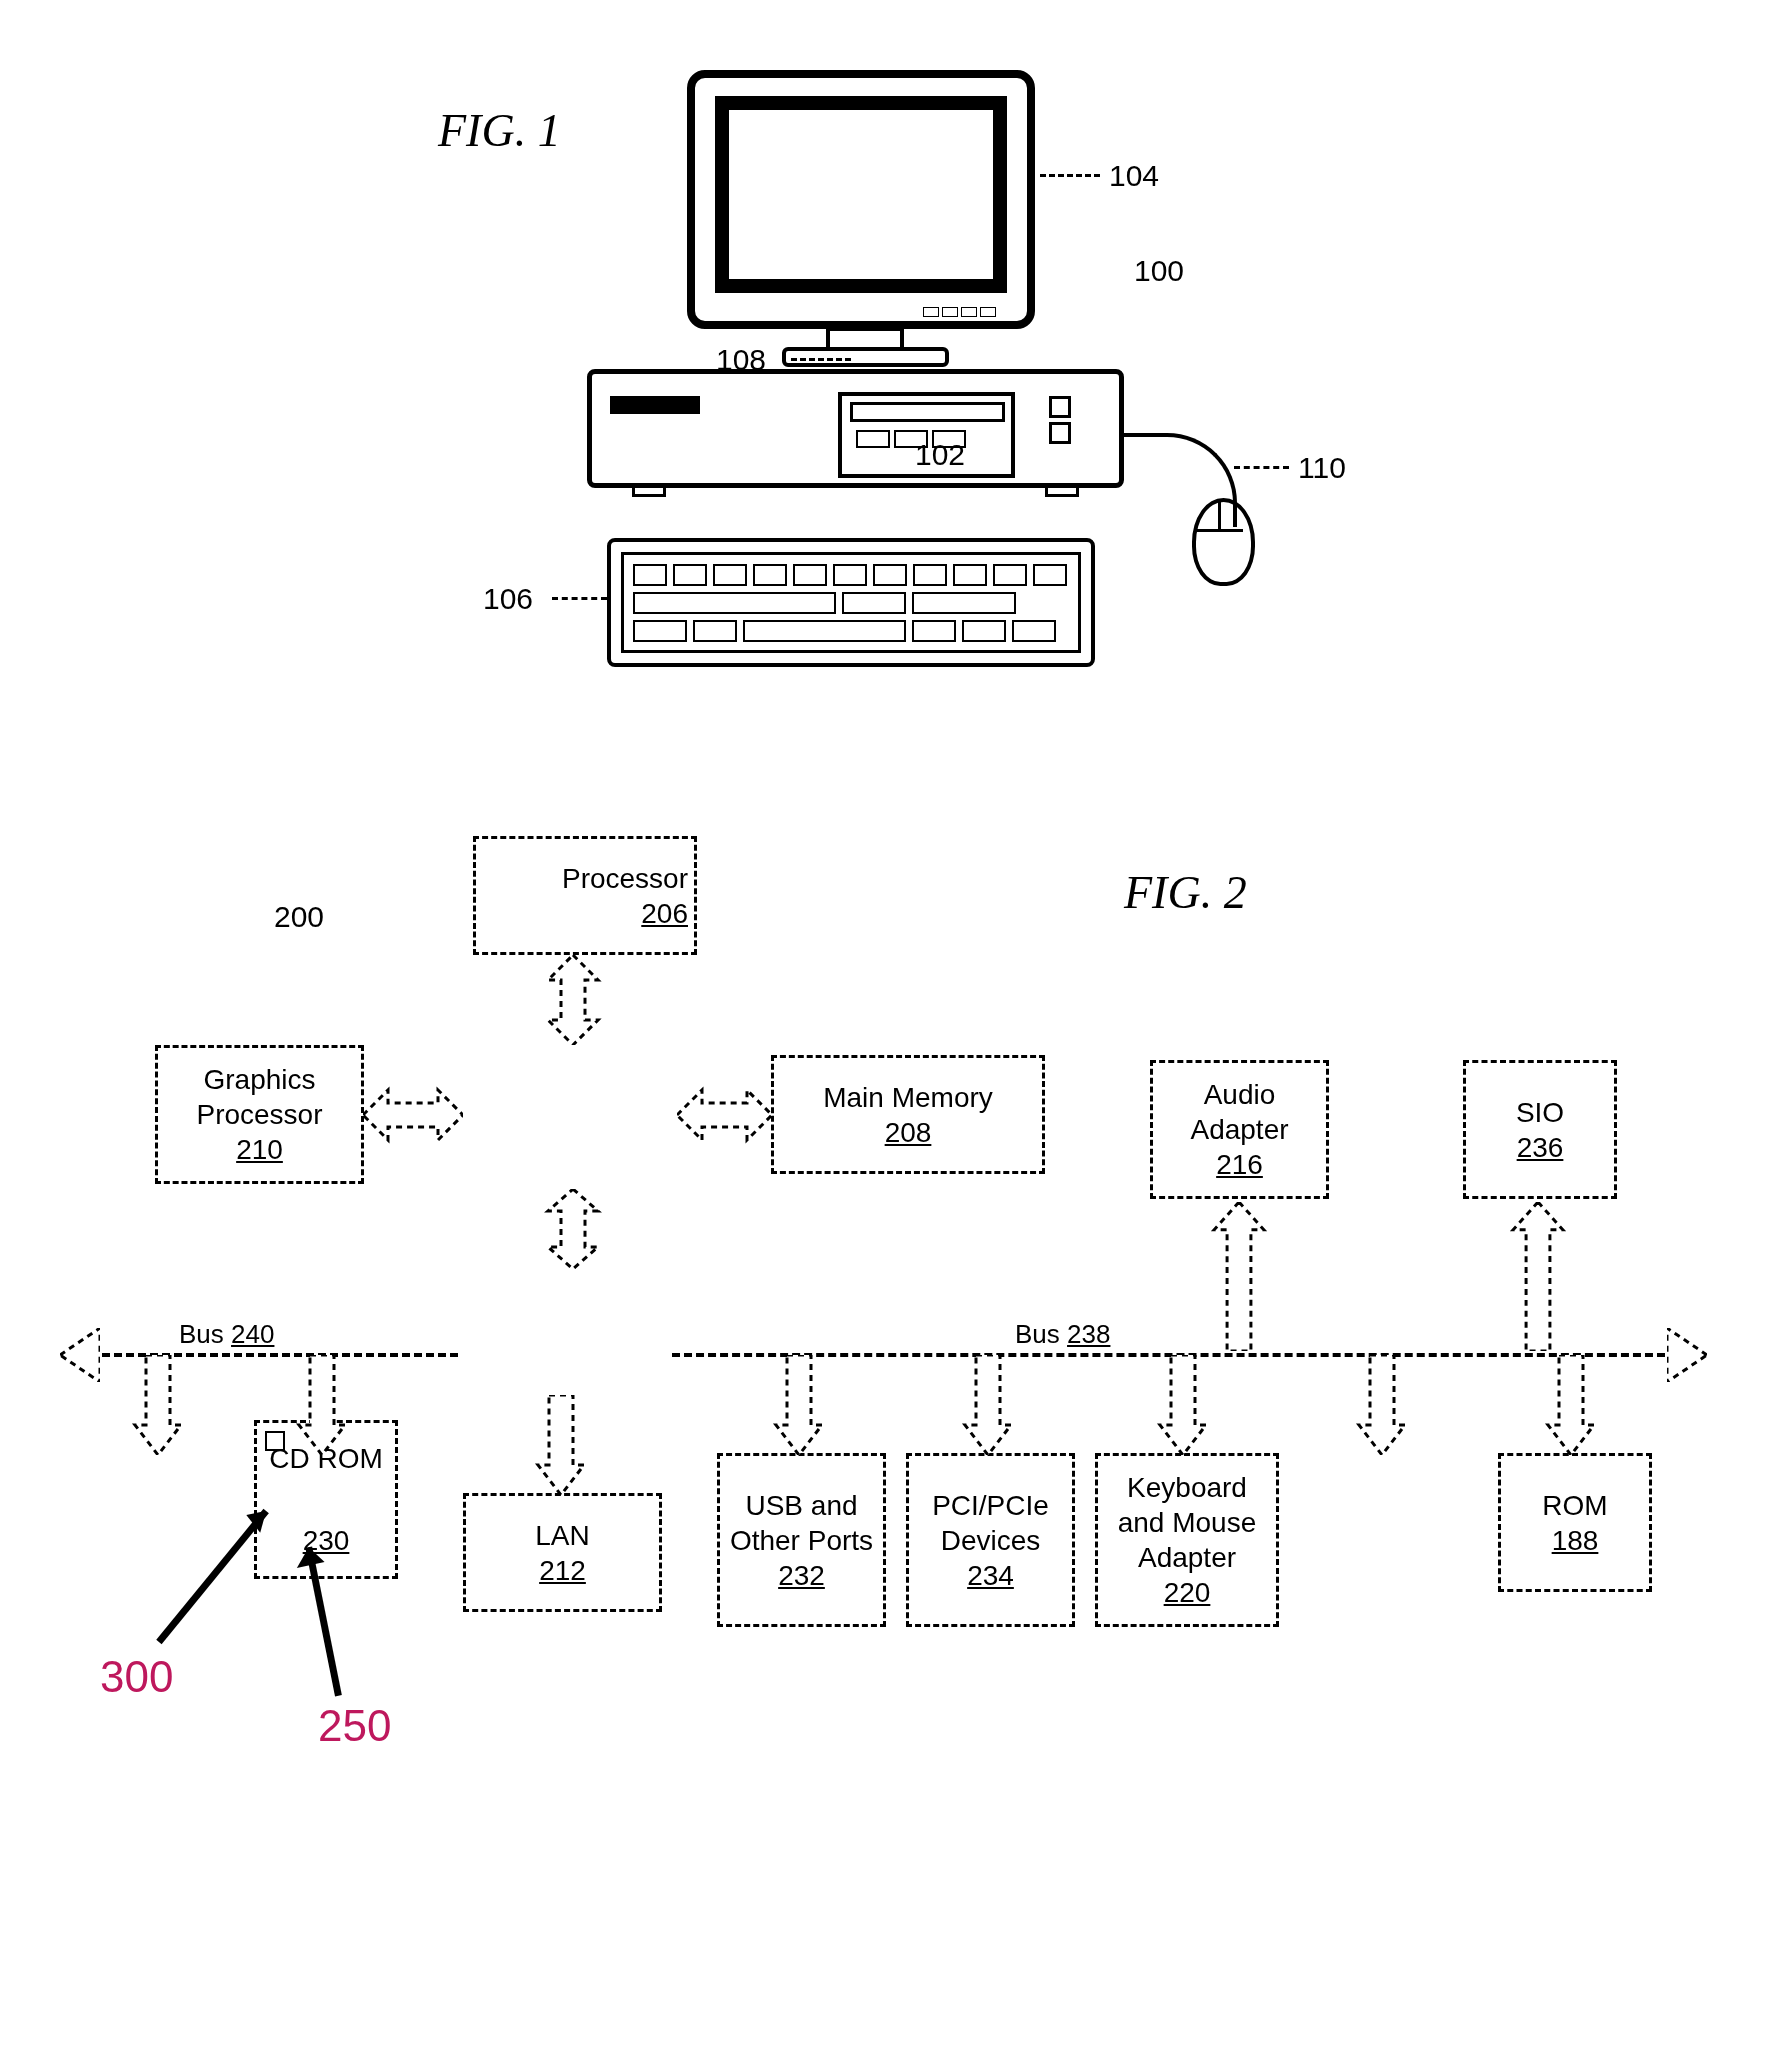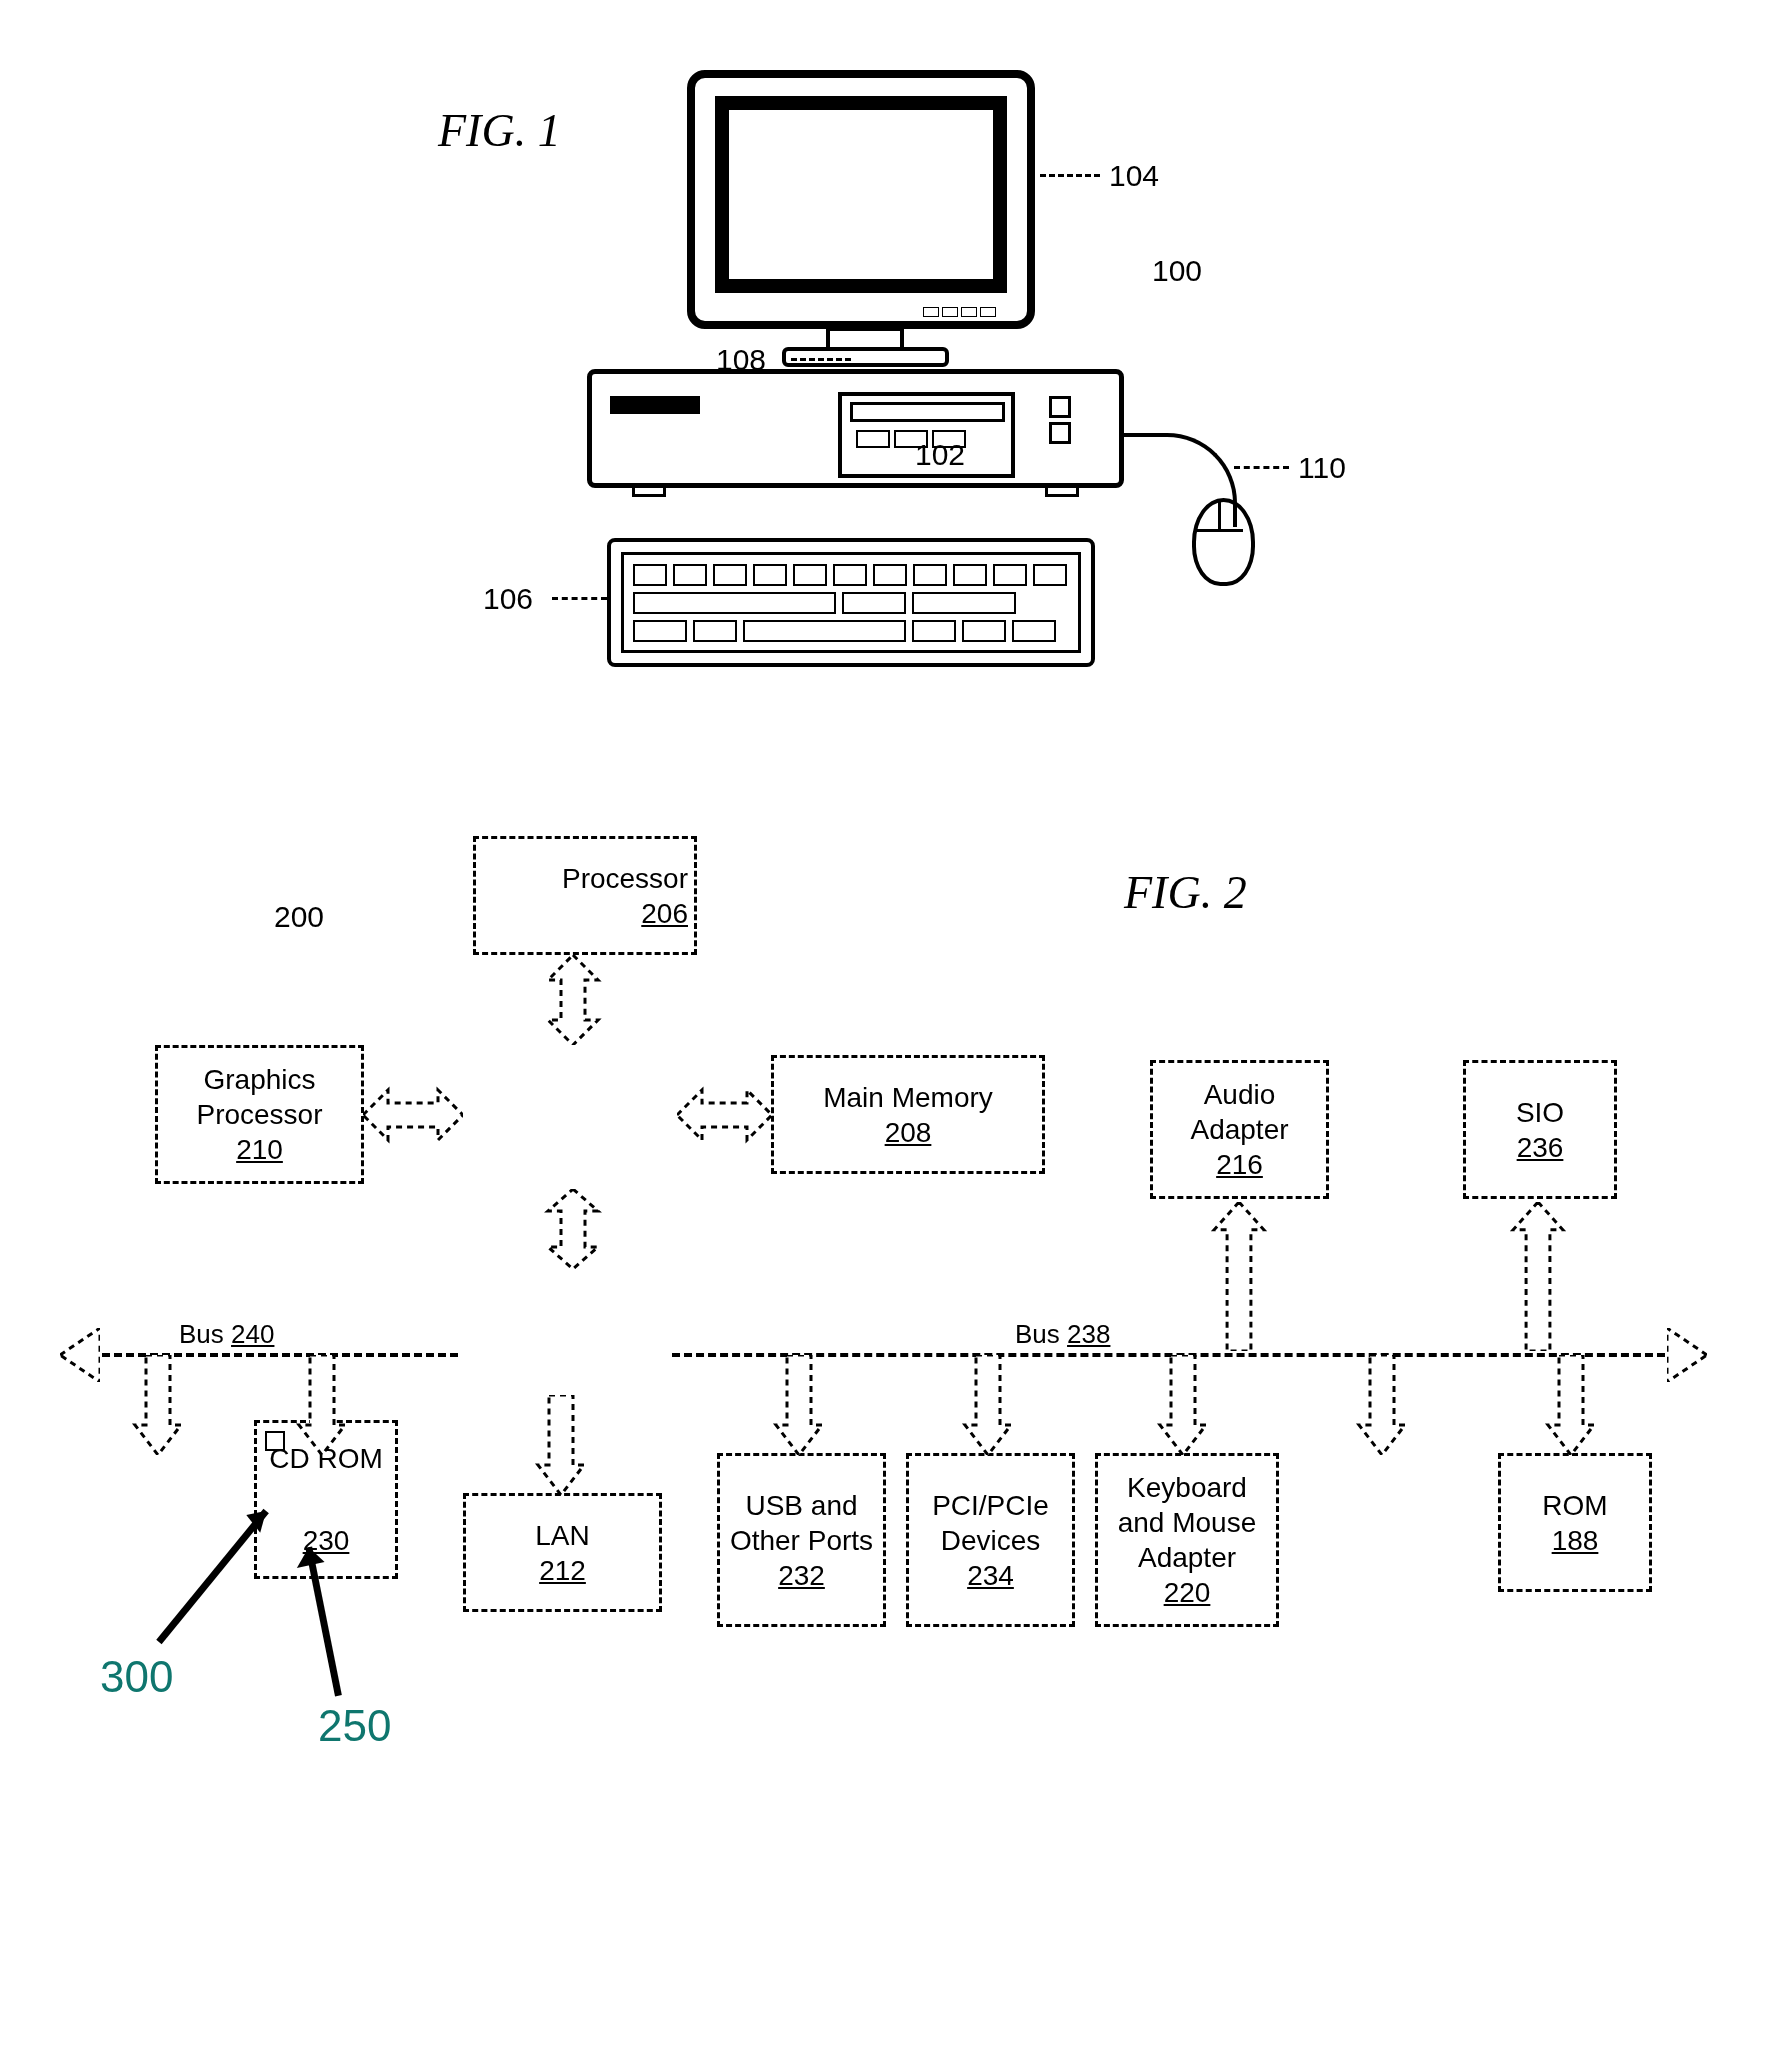--- a/index.html
+++ b/index.html
@@ -24,21 +24,21 @@
   .ref-num {
     position: absolute;
     font-size: 30px;
     font-family: Arial, sans-serif;
     color: #000;
   }
   .ref-big {
     position: absolute;
     font-size: 44px;
     font-family: Arial, sans-serif;
-    color: #0f766e;
+    color: #be185d;
   }
 
   
   .fig1 {
     position: absolute;
     left: 428px;
     top: 70px;
     width: 846px;
     height: 617px;
   }
@@ -200,21 +200,21 @@
       <div class="mouse-cord"></div>
       <div class="mouse-body"></div>
       <div class="mouse-btn-l"></div>
       <div class="mouse-btn-r"></div>
     </div>
   </div>
 
   <div class="cdash" style="left:1040px;top:174px;width:60px;"></div>
   <div class="ref-num" style="left:1109px;top:159px;">104</div>
 
-  <div class="ref-num" style="left:1134px;top:254px;margin-left:18px;">100</div>
+  <div class="ref-num" style="left:1134px;top:254px;">100</div>
 
   <div class="cdash" style="left:791px;top:358px;width:60px;"></div>
   <div class="ref-num" style="left:716px;top:343px;">108</div>
 
   <div class="ref-num" style="left:915px;top:438px;">102</div>
 
   <div class="cdash" style="left:1234px;top:466px;width:55px;"></div>
   <div class="ref-num" style="left:1298px;top:451px;">110</div>
 
   <div class="cdash" style="left:552px;top:597px;width:55px;"></div>

